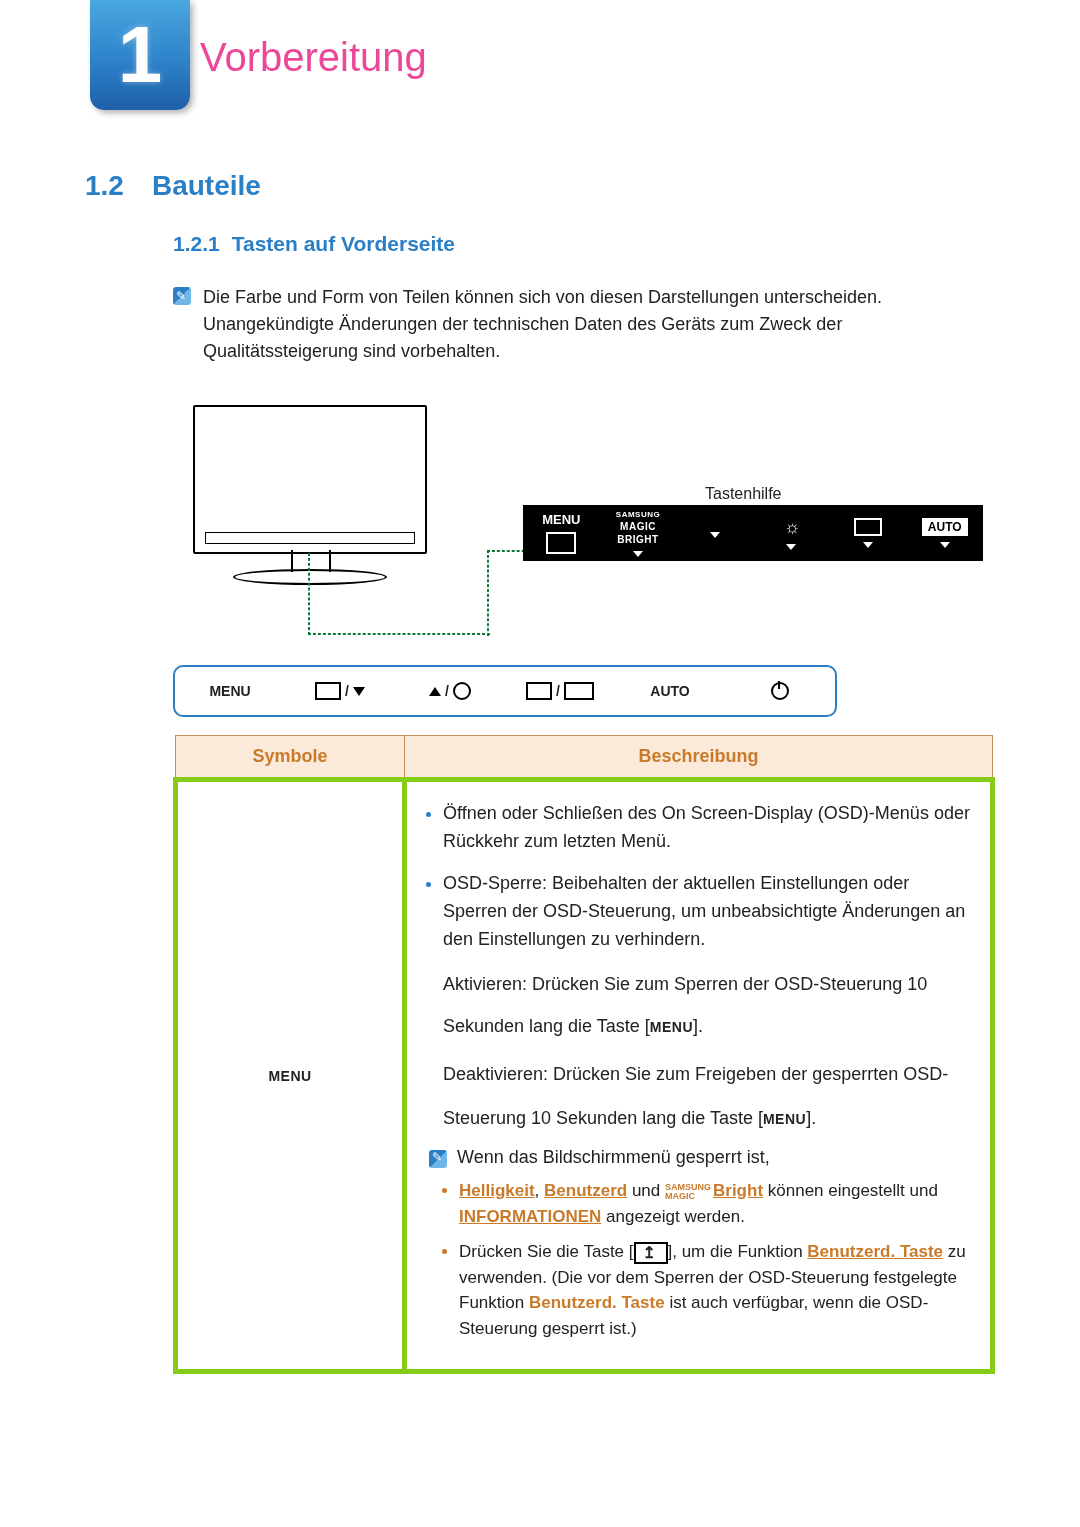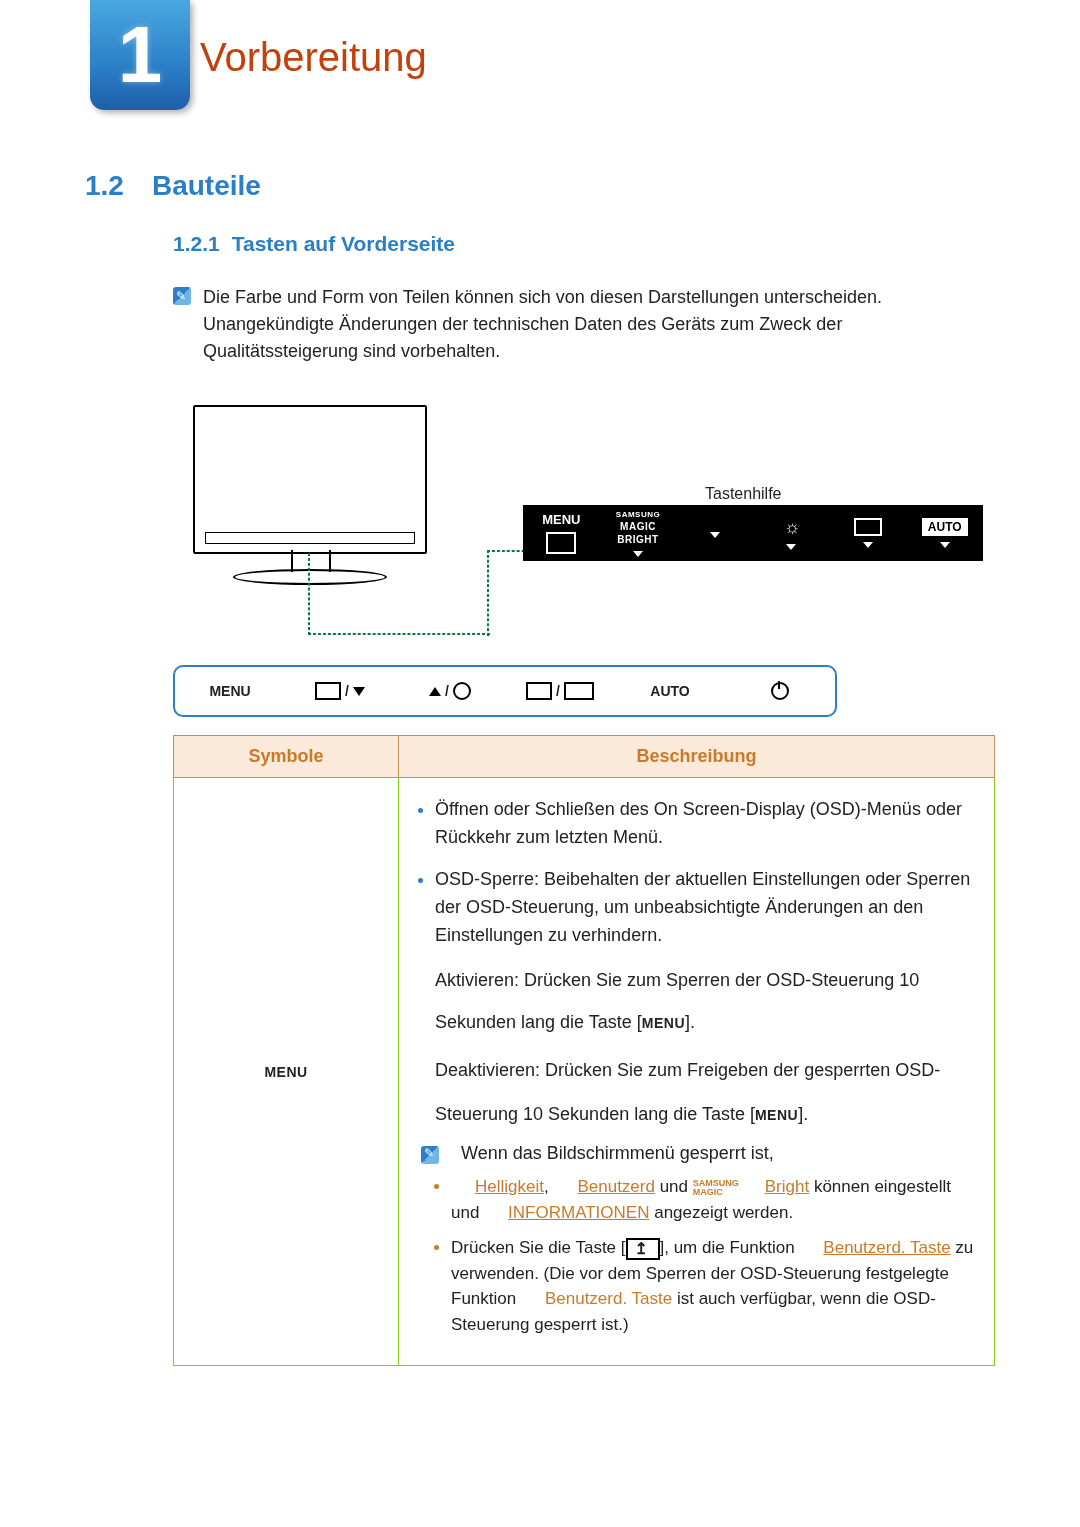--- a/index.html
+++ b/index.html
@@ -26,21 +26,21 @@
     font-size: 80px;
     font-weight: bold;
     color: #fff;
     text-shadow: 0 0 6px rgba(255,255,255,0.4);
   }
   .chapter-title {
     position: absolute;
     left: 200px;
     top: 35px;
     font-size: 40px;
-    color: #c2410c;
+    color: #ec4899;
     font-weight: 500;
   }
   .content {
     padding: 60px 85px 0 85px;
   }
   .section-heading {
     font-size: 28px;
     color: #2b7fc7;
     margin: 0 0 30px 0;
   }
@@ -248,21 +248,21 @@
   }
   table.sym th {
     background: #fbeada;
     color: #c97a2a;
     border: 1px solid #c28f5b;
     padding: 10px 12px;
     font-weight: bold;
     margin-left: 36px;
   }
   table.sym td {
-    border: 1px solid #84cc16;
+    border: 5px solid #84cc16;
     padding: 18px 12px;
     vertical-align: top;
   }
   table.sym td.sym-col {
     width: 200px;
     text-align: center;
     vertical-align: middle;
     font-weight: bold;
     font-size: 16px;
   }
@@ -270,40 +270,40 @@
     margin: 0 0 18px 0;
     padding-left: 24px;
   }
   ul.desc-list li {
     margin-bottom: 14px;
     line-height: 1.55;
   }
   ul.desc-list li::marker { color: #2b7fc7; }
   .sub-note {
     display: flex;
-    gap: 22px;
+    gap: 10px;
     margin: 14px 0 10px 10px;
   }
   ul.sub-list {
     padding-left: 40px;
     margin: 6px 0;
   }
   ul.sub-list li {
     margin-bottom: 10px;
     line-height: 1.5;
     font-size: 17px;
   }
   ul.sub-list li::marker { color: #c97a2a; }
   .menu-key {
     font-family: Arial, sans-serif;
     font-weight: bold;
     font-size: 14px;
     letter-spacing: 0.5px;
   }
-  .hl-orange { color: #c97a2a; font-weight: normal; margin-left: 24px; }
+  .hl-orange { color: #c97a2a; font-weight: bold; }
   .hl-und { text-decoration: underline; }
   .inline-icon-box {
     display:inline-block;
     width:30px;height:18px;
     border:2px solid #000;
     vertical-align:middle;
     position:relative;
   }
   .inline-icon-box::after{
     content:"↥";

